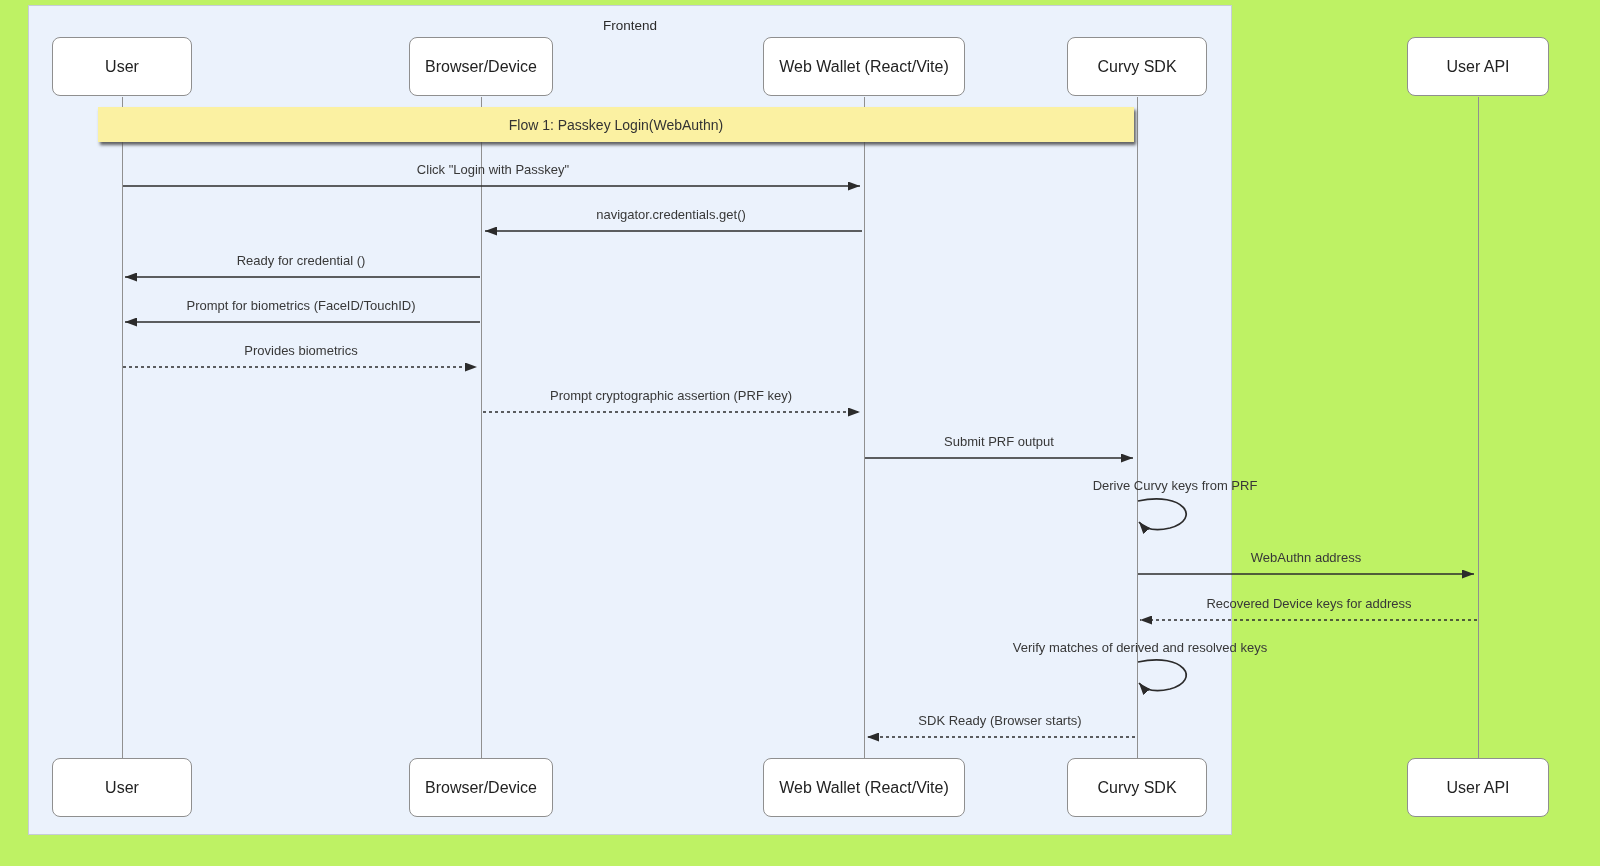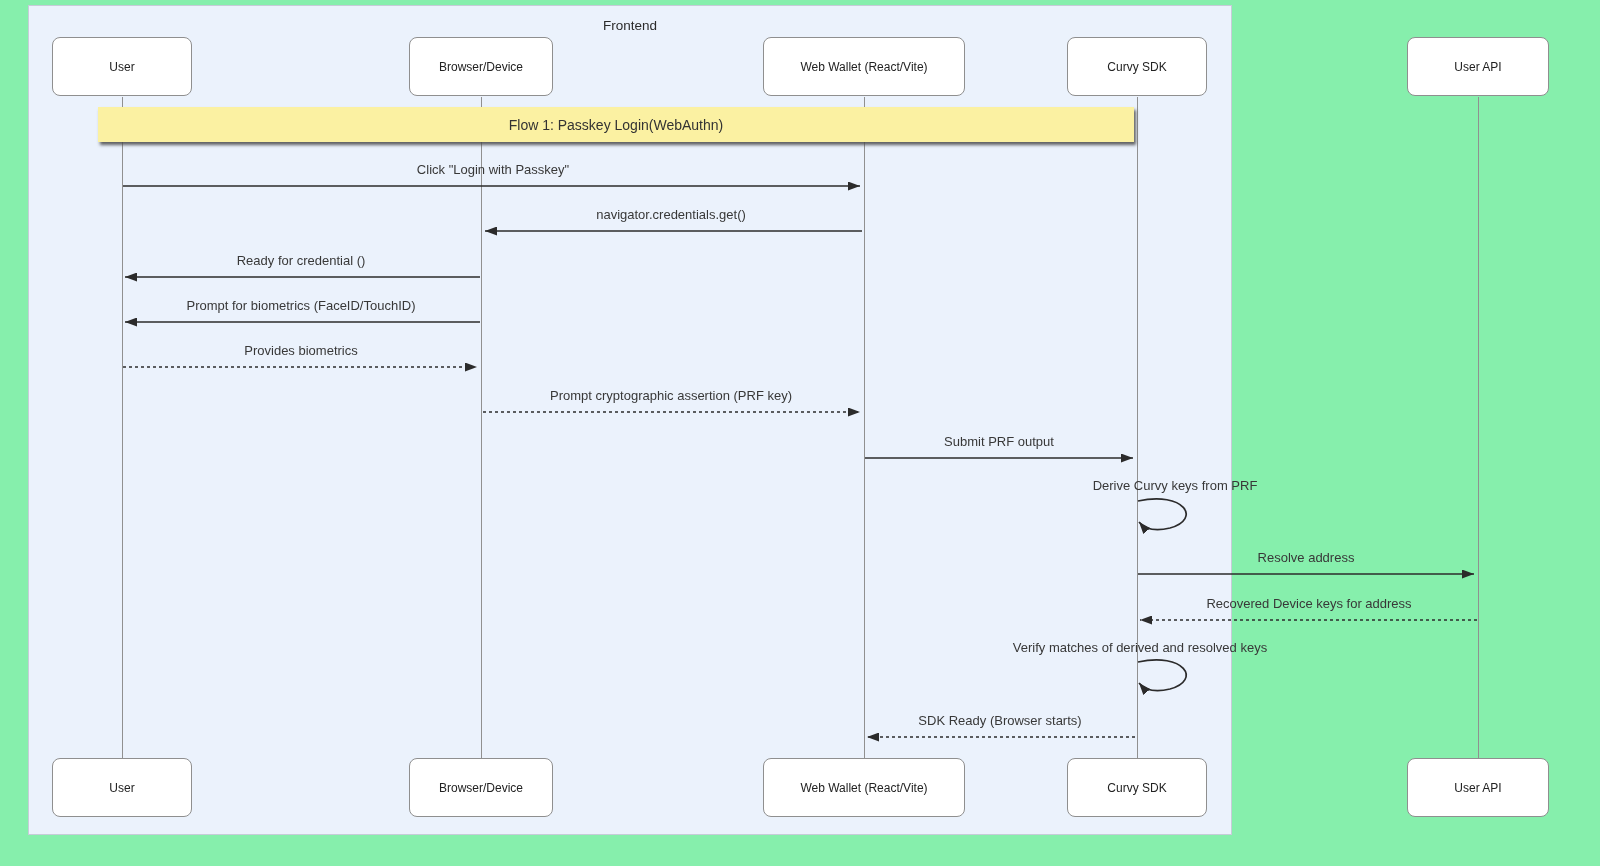--- a/index.html
+++ b/index.html
@@ -1,24 +1,24 @@
 <!DOCTYPE html>
 <html><head>
 <meta charset="utf-8">
 <style>
   html,body{margin:0;padding:0;background:#000;}
-  #canvas{position:relative;width:1600px;height:866px;background:#86efac;overflow:hidden;
+  #canvas{position:relative;width:1600px;height:866px;background:#bef264;overflow:hidden;
           font-family:"Liberation Sans", sans-serif;}
   .region{position:absolute;top:5px;height:830px;}
   .region.frontend{left:28px;width:1204px;background:#EBF2FC;border:1px solid #c6ccd8;box-sizing:border-box;}
   .region.backend{left:1386px;width:185px;background:#FCF2E2;border:1px solid #d9cdb6;box-sizing:border-box;}
   .region-label{position:absolute;top:12px;width:100%;text-align:center;font-size:13.5px;color:#2b2b2b;}
   .lifeline{position:absolute;top:97px;height:661px;width:1px;background:#909090;}
   .box{position:absolute;height:59px;background:#ffffff;border:1px solid #8f8f8f;border-radius:8px;
-       display:flex;align-items:center;justify-content:center;font-size:12px;color:#222;
+       display:flex;align-items:center;justify-content:center;font-size:16px;color:#222;
        box-sizing:border-box;text-align:center;}
   .head{top:37px;}
   .foot{top:758px;}
   .banner{position:absolute;left:98px;top:107px;width:1036px;height:35px;background:#FBF1A2;
           display:flex;align-items:center;justify-content:center;font-size:14px;color:#333;
           box-shadow:2px 3px 3px rgba(70,70,70,0.85);}
   .msg-label{position:absolute;transform:translateX(-50%);white-space:nowrap;height:18px;line-height:18px;
              font-size:13px;color:#383838;}
   svg.overlay{position:absolute;left:0;top:0;pointer-events:none;}
 </style>
@@ -60,21 +60,21 @@
   </svg>
 
   <div class="msg-label" style="left:493px;top:161px">Click "Login with Passkey"</div>
   <div class="msg-label" style="left:671px;top:206px">navigator.credentials.get()</div>
   <div class="msg-label" style="left:301px;top:252px">Ready for credential ()</div>
   <div class="msg-label" style="left:301px;top:297px">Prompt for biometrics (FaceID/TouchID)</div>
   <div class="msg-label" style="left:301px;top:342px">Provides biometrics</div>
   <div class="msg-label" style="left:671px;top:387px">Prompt cryptographic assertion (PRF key)</div>
   <div class="msg-label" style="left:999px;top:433px">Submit PRF output</div>
   <div class="msg-label" style="left:1175px;top:477px">Derive Curvy keys from PRF</div>
-  <div class="msg-label" style="left:1306px;top:549px">Resolve address</div>
+  <div class="msg-label" style="left:1306px;top:549px">WebAuthn address</div>
   <div class="msg-label" style="left:1309px;top:595px">Recovered Device keys for address</div>
   <div class="msg-label" style="left:1140px;top:639px">Verify matches of derived and resolved keys</div>
   <div class="msg-label" style="left:1000px;top:712px">SDK Ready (Browser starts)</div>
 
   <div class="banner">
     <span>Flow 1: Passkey Login(WebAuthn)</span>
   </div>
 
   <div class="box head" style="left:52px;width:140px">User</div>
   <div class="box head" style="left:409px;width:144px">Browser/Device</div>

